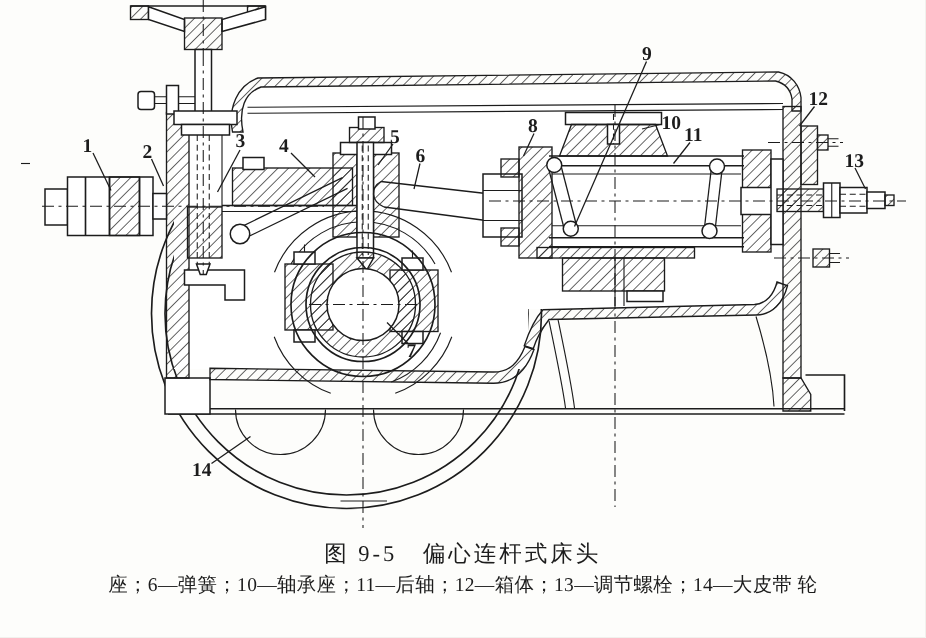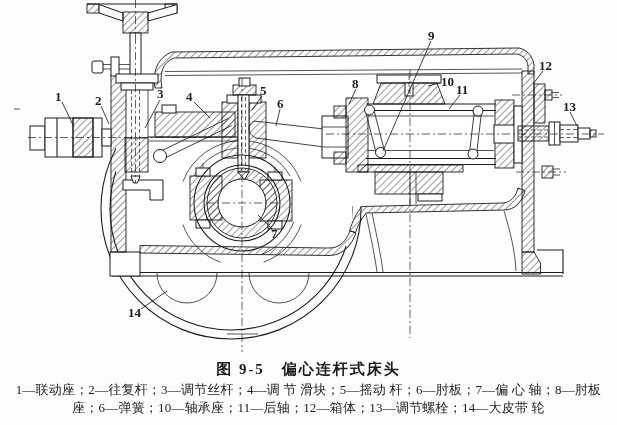--- a/index.html
+++ b/index.html
@@ -9,21 +9,21 @@
   
   .o{stroke:#1c1c1c;fill:none;stroke-width:1.1;}
   .t{stroke:#1c1c1c;fill:none;stroke-width:0.75;}
   .h{fill:url(#hx);stroke:#1c1c1c;stroke-width:0.9;}
   .w{fill:#ffffff;stroke:#1c1c1c;stroke-width:1;}
   .mask{fill:#ffffff;stroke:none;}
   .cl{stroke:#1c1c1c;stroke-width:0.7;fill:none;stroke-dasharray:8 3 2 3;}
   .dsh{stroke:#1c1c1c;stroke-width:0.7;fill:none;stroke-dasharray:4 2.5;}
   .ld{stroke:#1c1c1c;stroke-width:0.85;fill:none;}
   text.lbl{font-family:"Liberation Serif",serif;font-weight:bold;font-size:13px;fill:#1c1c1c;}
-  .caption{margin-top:4px;text-align:center;font-weight:bold;font-size:15px;letter-spacing:2px;}
+  .caption{margin-top:4px;text-align:center;font-weight:normal;font-size:15px;letter-spacing:2px;}
   .legend{margin-top:2px;font-size:13px;text-align:center;line-height:1.38;letter-spacing:0.2px;}
 </style>
 </head>
 <body>
 
 <div id="page">
 
 <svg id="diagram" width="617" height="356" viewBox="0 0 617 356" xmlns="http://www.w3.org/2000/svg">
   <defs>
     <pattern id="hx" width="5" height="5" patternUnits="userSpaceOnUse" patternTransform="rotate(45)">
@@ -239,17 +239,16 @@
     <text class="lbl" x="441" y="86">10</text>
     <text class="lbl" x="456" y="94">11</text>
     <text class="lbl" x="539" y="70">12</text>
     <text class="lbl" x="563" y="111">13</text>
     <text class="lbl" x="128" y="317">14</text>
   </g>
 </svg>
 
 <div class="caption">图 9-5　偏心连杆式床头</div>
 <div class="legend">
-  <div>1—联动座；2—往复杆；3—调节丝杆；4—调 节 滑块；5—摇动 杆；6—肘板；7—偏 心 轴；8—肘板</div>
   <div>座；6—弹簧；10—轴承座；11—后轴；12—箱体；13—调节螺栓；14—大皮带 轮</div>
 </div>
 
 </div>
 
 </body></html>

